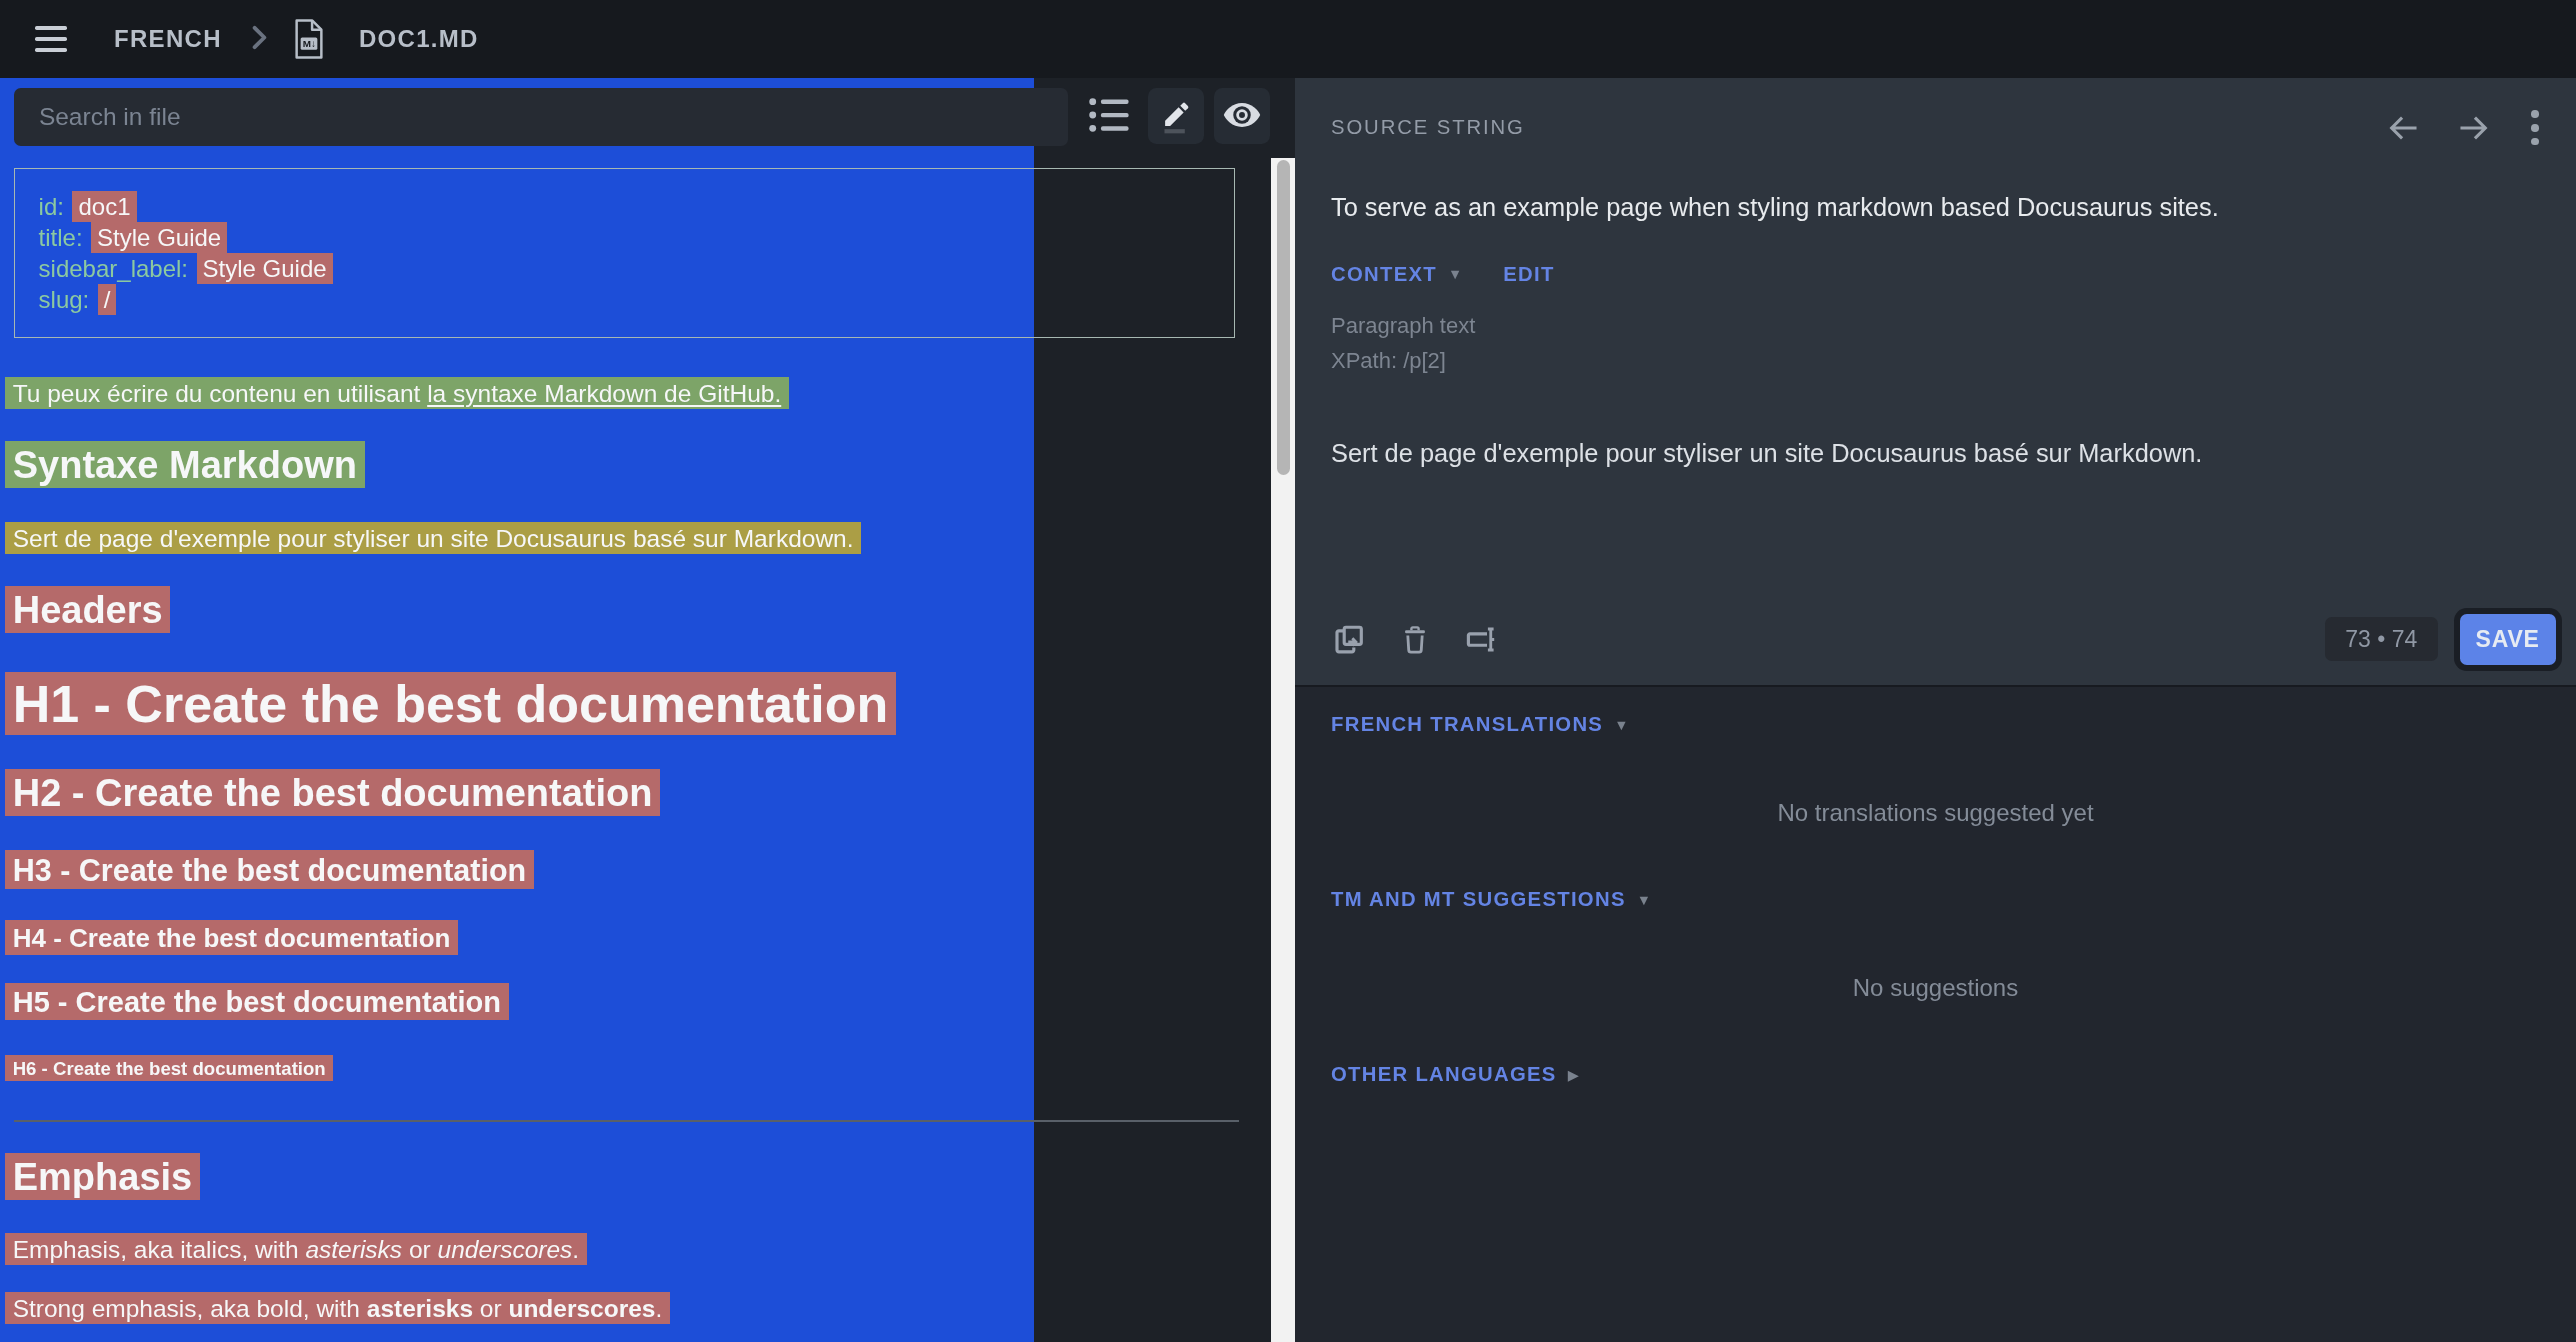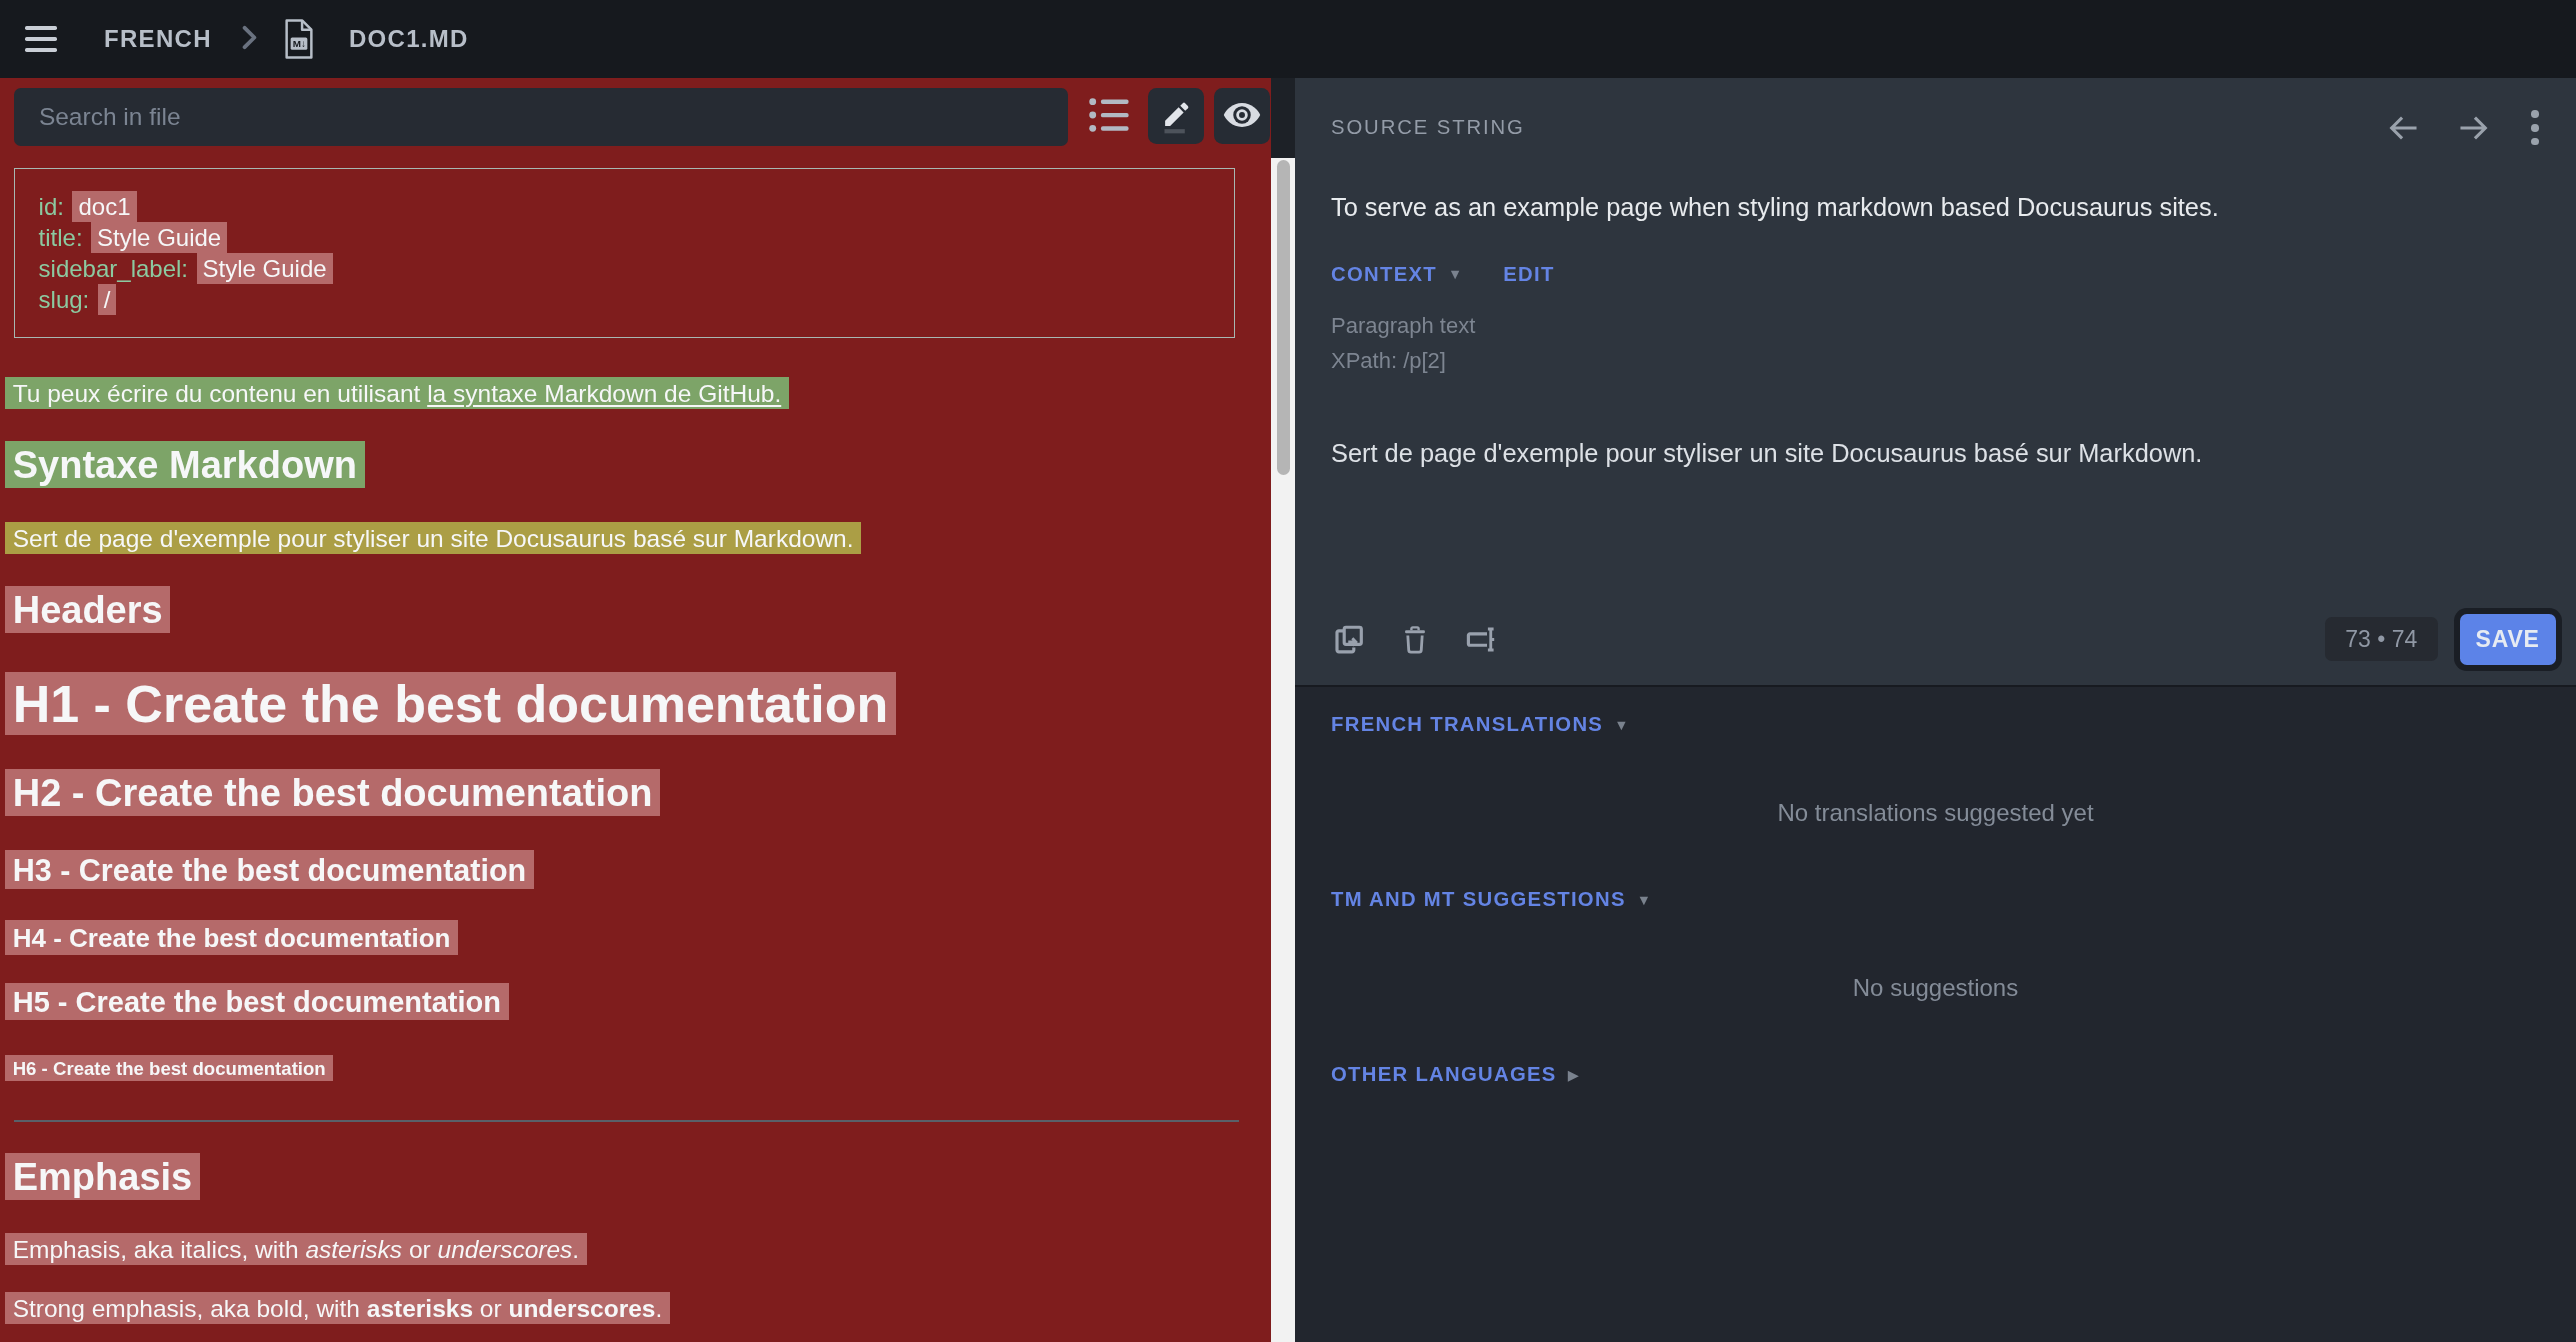--- a/index.html
+++ b/index.html
@@ -7,31 +7,31 @@
   body {
     font-family: "Liberation Sans", "DejaVu Sans", sans-serif;
     background: #1d2127;
     position: relative;
     color: #f2f3f5;
   }
 
   
   .topbar {
     position: absolute; left: 0; top: 0; width: 2576px; height: 78px;
-    background: #16191e; display: flex; align-items: center; padding-left: 25px;
+    background: #16191e; display: flex; align-items: center; padding-left: 35px;
   }
   .hamburger { width: 32px; display: flex; flex-direction: column; gap: 6.8px; cursor: pointer; }
   .hamburger span { display: block; height: 4.2px; border-radius: 1.7px; background: #c9ced6; }
   .crumb { color: #b7bec8; font-weight: bold; font-size: 24px; letter-spacing: 1.3px; cursor: pointer; margin-left: 18px; }
   .crumb-project { margin-left: 47px; }
   .crumb-chevron { margin: 0 24px 0 29px; }
   .file-icon { margin-right: 15.2px; display: flex; align-items: center; }
 
   
-  .left-panel { position: absolute; left: 0; top: 78px; width: 1271px; bottom: 0; background: #7f1d1d; }
+  .left-panel { position: absolute; left: 0; top: 78px; width: 1034px; bottom: 0; background: #1d4ed8; }
   .search-input {
     position: absolute; left: 13.5px; top: 10.2px; width: 1054px; height: 58px;
     background: #262b33; border: none; outline: none; border-radius: 6.8px;
     color: #cfd4db; font-size: 24.5px; padding: 0 25.4px;
     font-family: "Liberation Sans", "DejaVu Sans", sans-serif;
   }
   .search-input::placeholder { color: #7b8492; }
   .tool-btn {
     position: absolute; top: 10.2px; width: 56px; height: 56px; border-radius: 8.5px;
     display: flex; align-items: center; justify-content: center; cursor: pointer;

